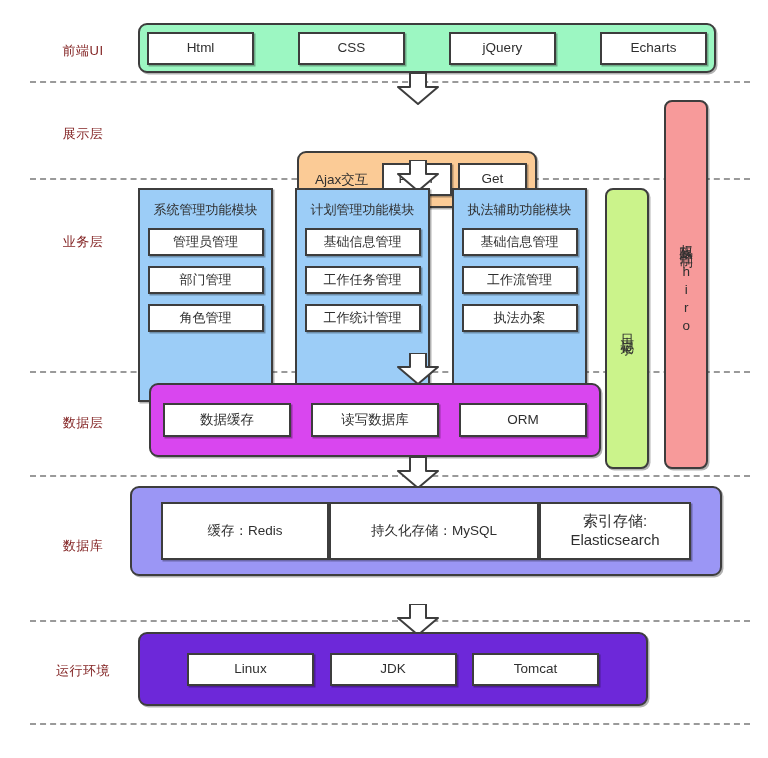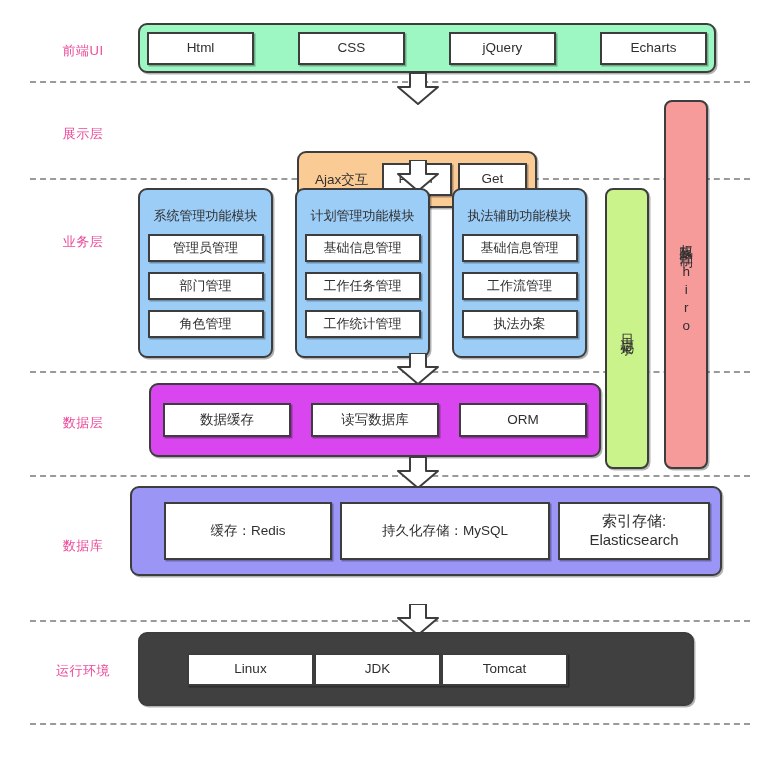--- a/index.html
+++ b/index.html
@@ -29,21 +29,21 @@
     border-top: 2px dashed #9a9a9a;
   }
 
   
   .layer-label {
     position: absolute;
     left: 28px;
     width: 110px;
     text-align: center;
     font-size: 13px;
-    color: #ec4899;
+    color: #7f1d1d;
     letter-spacing: 0.5px;
     white-space: nowrap;
   }
 
   
   .band {
     position: absolute;
     box-sizing: border-box;
     border: 2px solid #3d3d3d;
     border-radius: 9px;
@@ -92,25 +92,25 @@
     white-space: nowrap;
   }
   #presentation-band .chip { width: 72px; height: 33px; margin-left: 6px; }
 
   
   .module {
     position: absolute;
     box-sizing: border-box;
     background: #9CCDF7;
     border: 2px solid #3d3d3d;
-    border-radius: 9px;
+    border-radius: 0;
     box-shadow: 1.5px 1.5px 0 rgba(0,0,0,0.30);
     top: 188px;
-    height: 170px;
-    padding-top: 17px;
+    height: 214px;
+    padding-top: 11px;
   }
   .module-title {
     text-align: center;
     font-size: 13px;
     color: #2f2f2f;
     margin-bottom: 9px;
   }
   .module .chip {
     width: 116px;
     height: 28px;
@@ -157,34 +157,33 @@
     padding: 0 12px;
     justify-content: space-between;
   }
   #data-band .chip { width: 128px; height: 34px; }
 
   
   #database-band {
     left: 130px; top: 486px; width: 592px; height: 90px;
     background: #9B96F5;
     padding: 0 10px;
-    justify-content: flex-end;
-    gap: 8px;
+    justify-content: center;
   }
   #database-band .chip { height: 58px; }
   #db-chip-0 { width: 168px; }
   #db-chip-1 { width: 210px; }
   #db-chip-2 { width: 152px; }
 
   
   #runtime-band {
-    left: 138px; top: 632px; width: 556px; height: 74px;
-    background: #404040;
+    left: 138px; top: 632px; width: 510px; height: 74px;
+    background: #6d28d9;
     padding: 0 47px;
-    justify-content: flex-start;
+    justify-content: space-between;
   }
   #runtime-band .chip { width: 127px; height: 33px; }
 
   
   .arrow {
     position: absolute;
     pointer-events: none;
   }
   .arrow svg { display: block; }
 </style>

